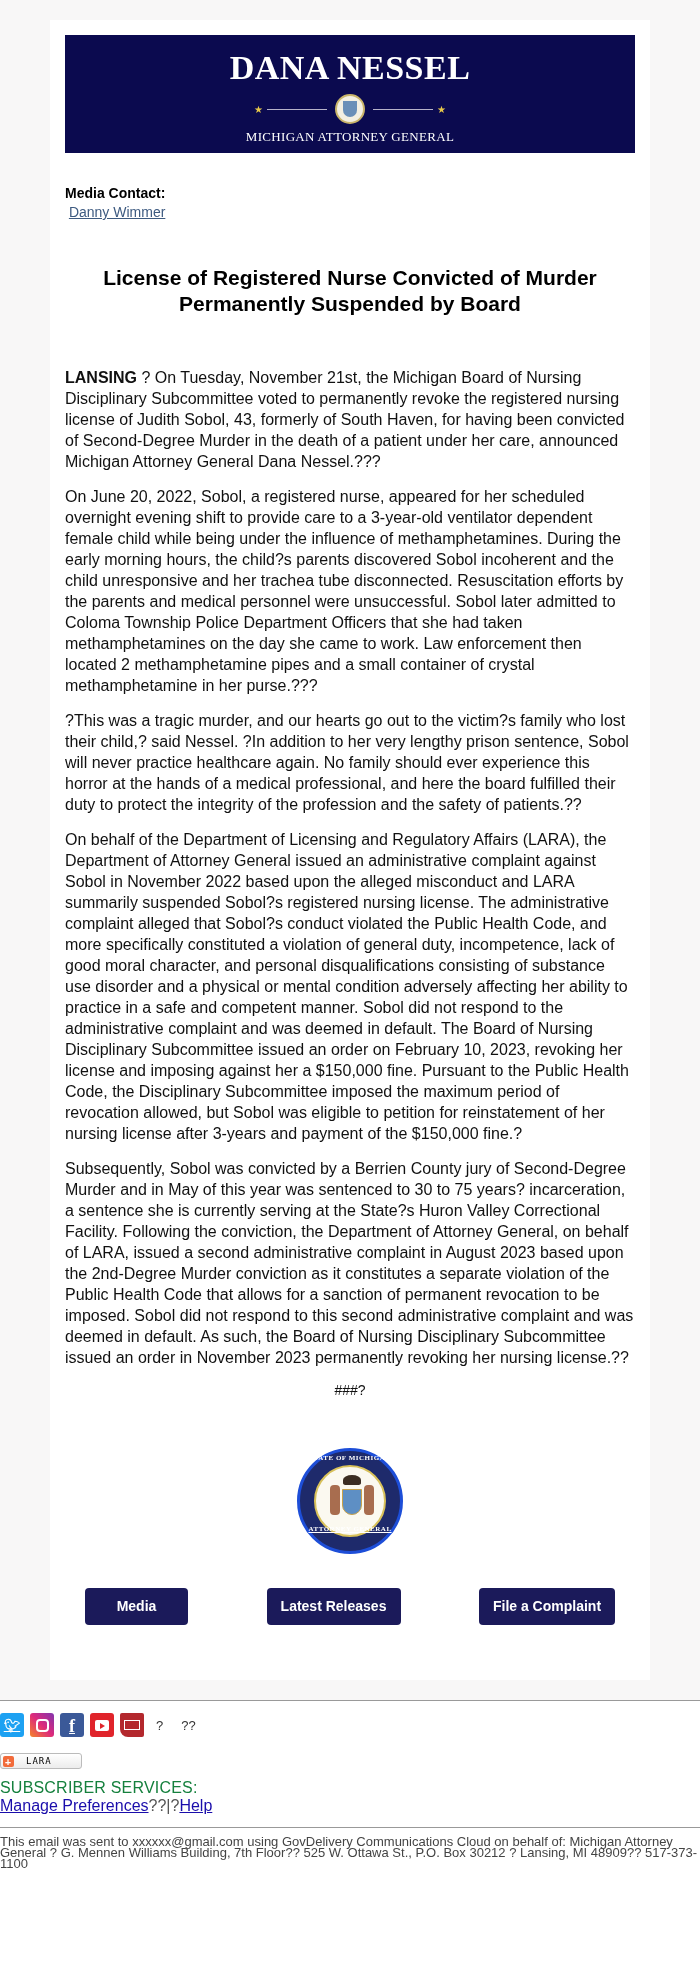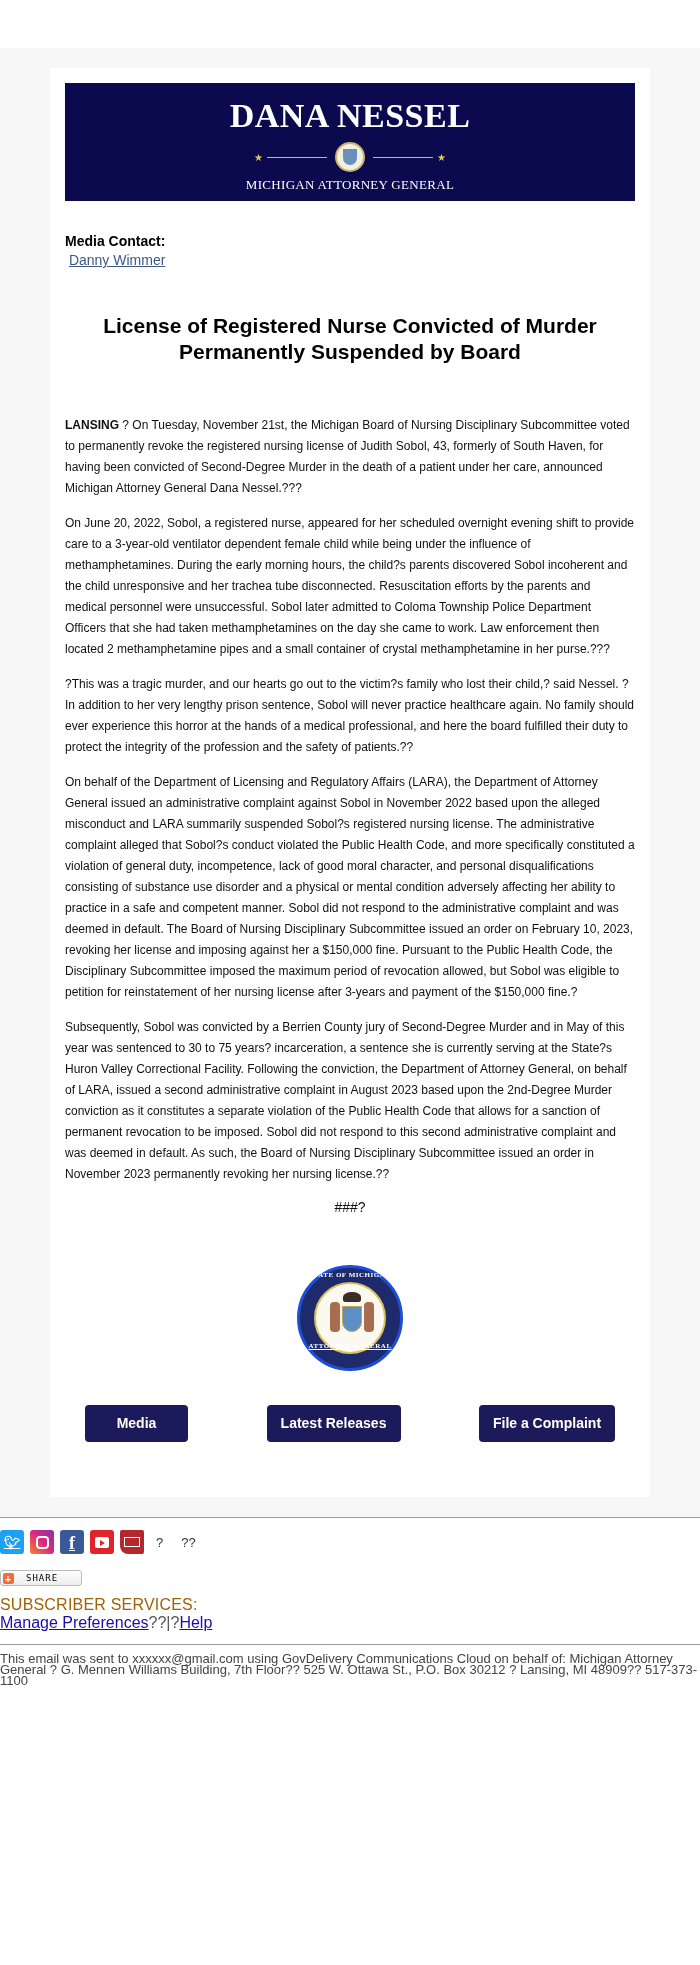--- a/index.html
+++ b/index.html
@@ -6,21 +6,20 @@
   html, body { margin: 0; padding: 0; }
   body {
     width: 700px;
     background: #ffffff;
     font-family: "Liberation Sans", sans-serif;
     color: #000;
   }
   .outer {
     background: #f8f7f7;
     padding: 20px 0 20px 0;
-    margin-top: 48px;
   }
   .card {
     width: 600px;
     margin: 0 auto;
     background: #ffffff;
     padding: 15px 15px 20px 15px;
   }
   .banner {
     background: #0b0a4f;
     height: 118px;
@@ -72,21 +71,21 @@
   .meta .right .label { font-weight: bold; }
   .meta .right a { color: #3d5a80; text-decoration: underline; display: block; margin-top: 3px; }
   h1 {
     text-align: center;
     font-size: 21px;
     line-height: 26px;
     font-weight: bold;
     margin: 45px 20px 50px 20px;
   }
   .body p {
-    font-size: 12px;
+    font-size: 16px;
     line-height: 21px;
     margin: 0 0 14px 0;
     color: #111;
   }
   .body p b { font-weight: bold; }
   .endmark { text-align: center; font-size: 14px; margin-top: 4px; color: #111; }
   .seal-wrap { text-align: center; margin-top: 50px; }
   .seal {
     width: 106px; height: 106px; border-radius: 50%;
     display: inline-block; position: relative;
@@ -175,21 +174,21 @@
   .social .q2 { margin-left: 18px; }
   .share-btn {
     margin-top: 14px; width: 82px; height: 16px; border: 1px solid #bbb; border-radius: 3px;
     background: linear-gradient(#fff, #ececec); font-size: 9px; letter-spacing: 1px;
     display: flex; align-items: center; padding-left: 2px; font-family: "DejaVu Sans Mono", monospace;
   }
   .share-btn .plus {
     width: 11px; height: 11px; background: #f26b3a; color: #fff; border-radius: 2px;
     font-size: 10px; line-height: 11px; text-align: center; margin-right: 12px; font-weight: bold;
   }
-  .subs { font-size: 16px; color: #a16207; margin-top: 10px; letter-spacing: 0.2px; }
+  .subs { font-size: 16px; color: #15803d; margin-top: 10px; letter-spacing: 0.2px; }
   .prefs { font-size: 16px; color: #555; }
   .prefs a { color: #1a0dab; text-decoration: underline; }
   hr.sep2 { border: 0; border-top: 1px solid #999; margin: 12px 0 0 0; }
   .legal { font-size: 13px; color: #444; line-height: 11px; padding-top: 8px; padding-bottom: 2px; }
 </style>
 </head>
 <body>
 
 <div class="outer">
   <div class="card">
@@ -263,21 +262,21 @@
       </a>
     <a class="sicon em" href="#">
         <span></span>
       </a>
     <span class="q">?</span>
     <span class="q q2">??</span>
   </div>
 
   <div class="share-btn">
     <span class="plus">+</span>
-    <span>SHARE</span>
+    <span>LARA</span>
   </div>
 
   <div class="subs">SUBSCRIBER SERVICES:</div>
   <div class="prefs">
     <a href="#">Manage Preferences</a><span>??|?</span><a href="#">Help</a>
   </div>
 
   <hr class="sep2">
   <div class="legal">This email was sent to xxxxxx@gmail.com using GovDelivery Communications Cloud on behalf of: Michigan Attorney General ? G. Mennen Williams Building, 7th Floor?? 525 W. Ottawa St., P.O. Box 30212 ? Lansing, MI 48909?? 517-373-1100</div>
 </div>

